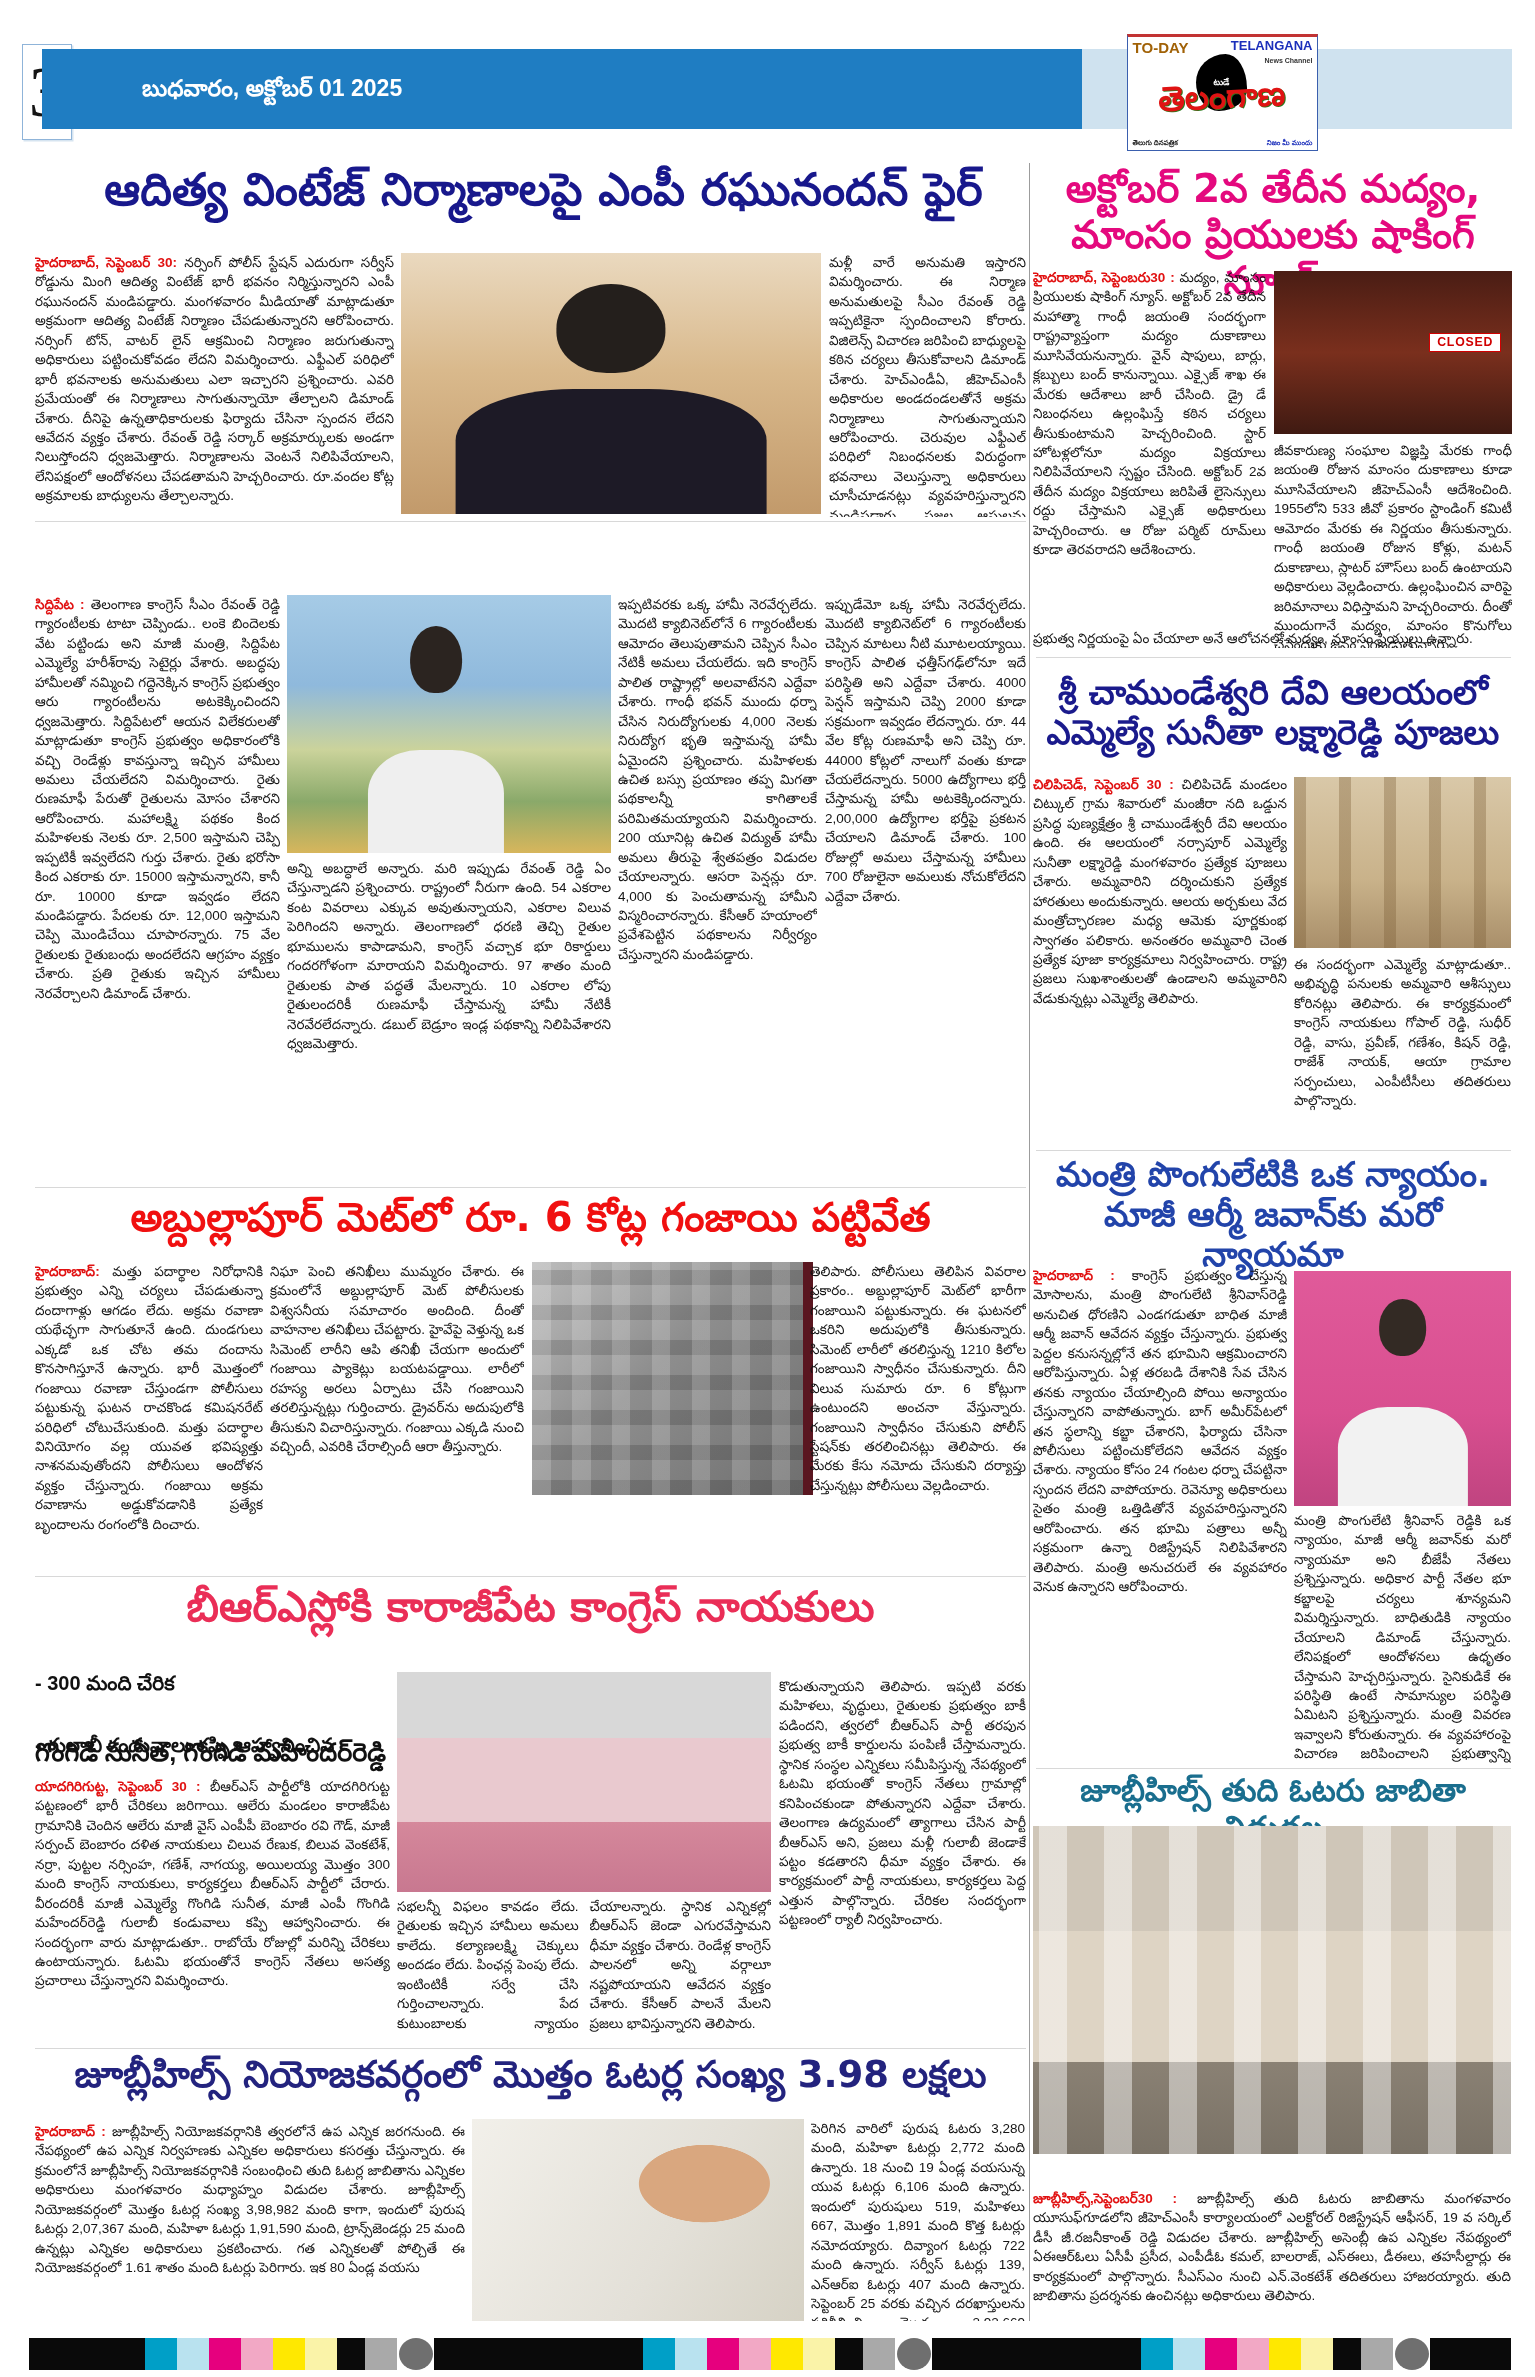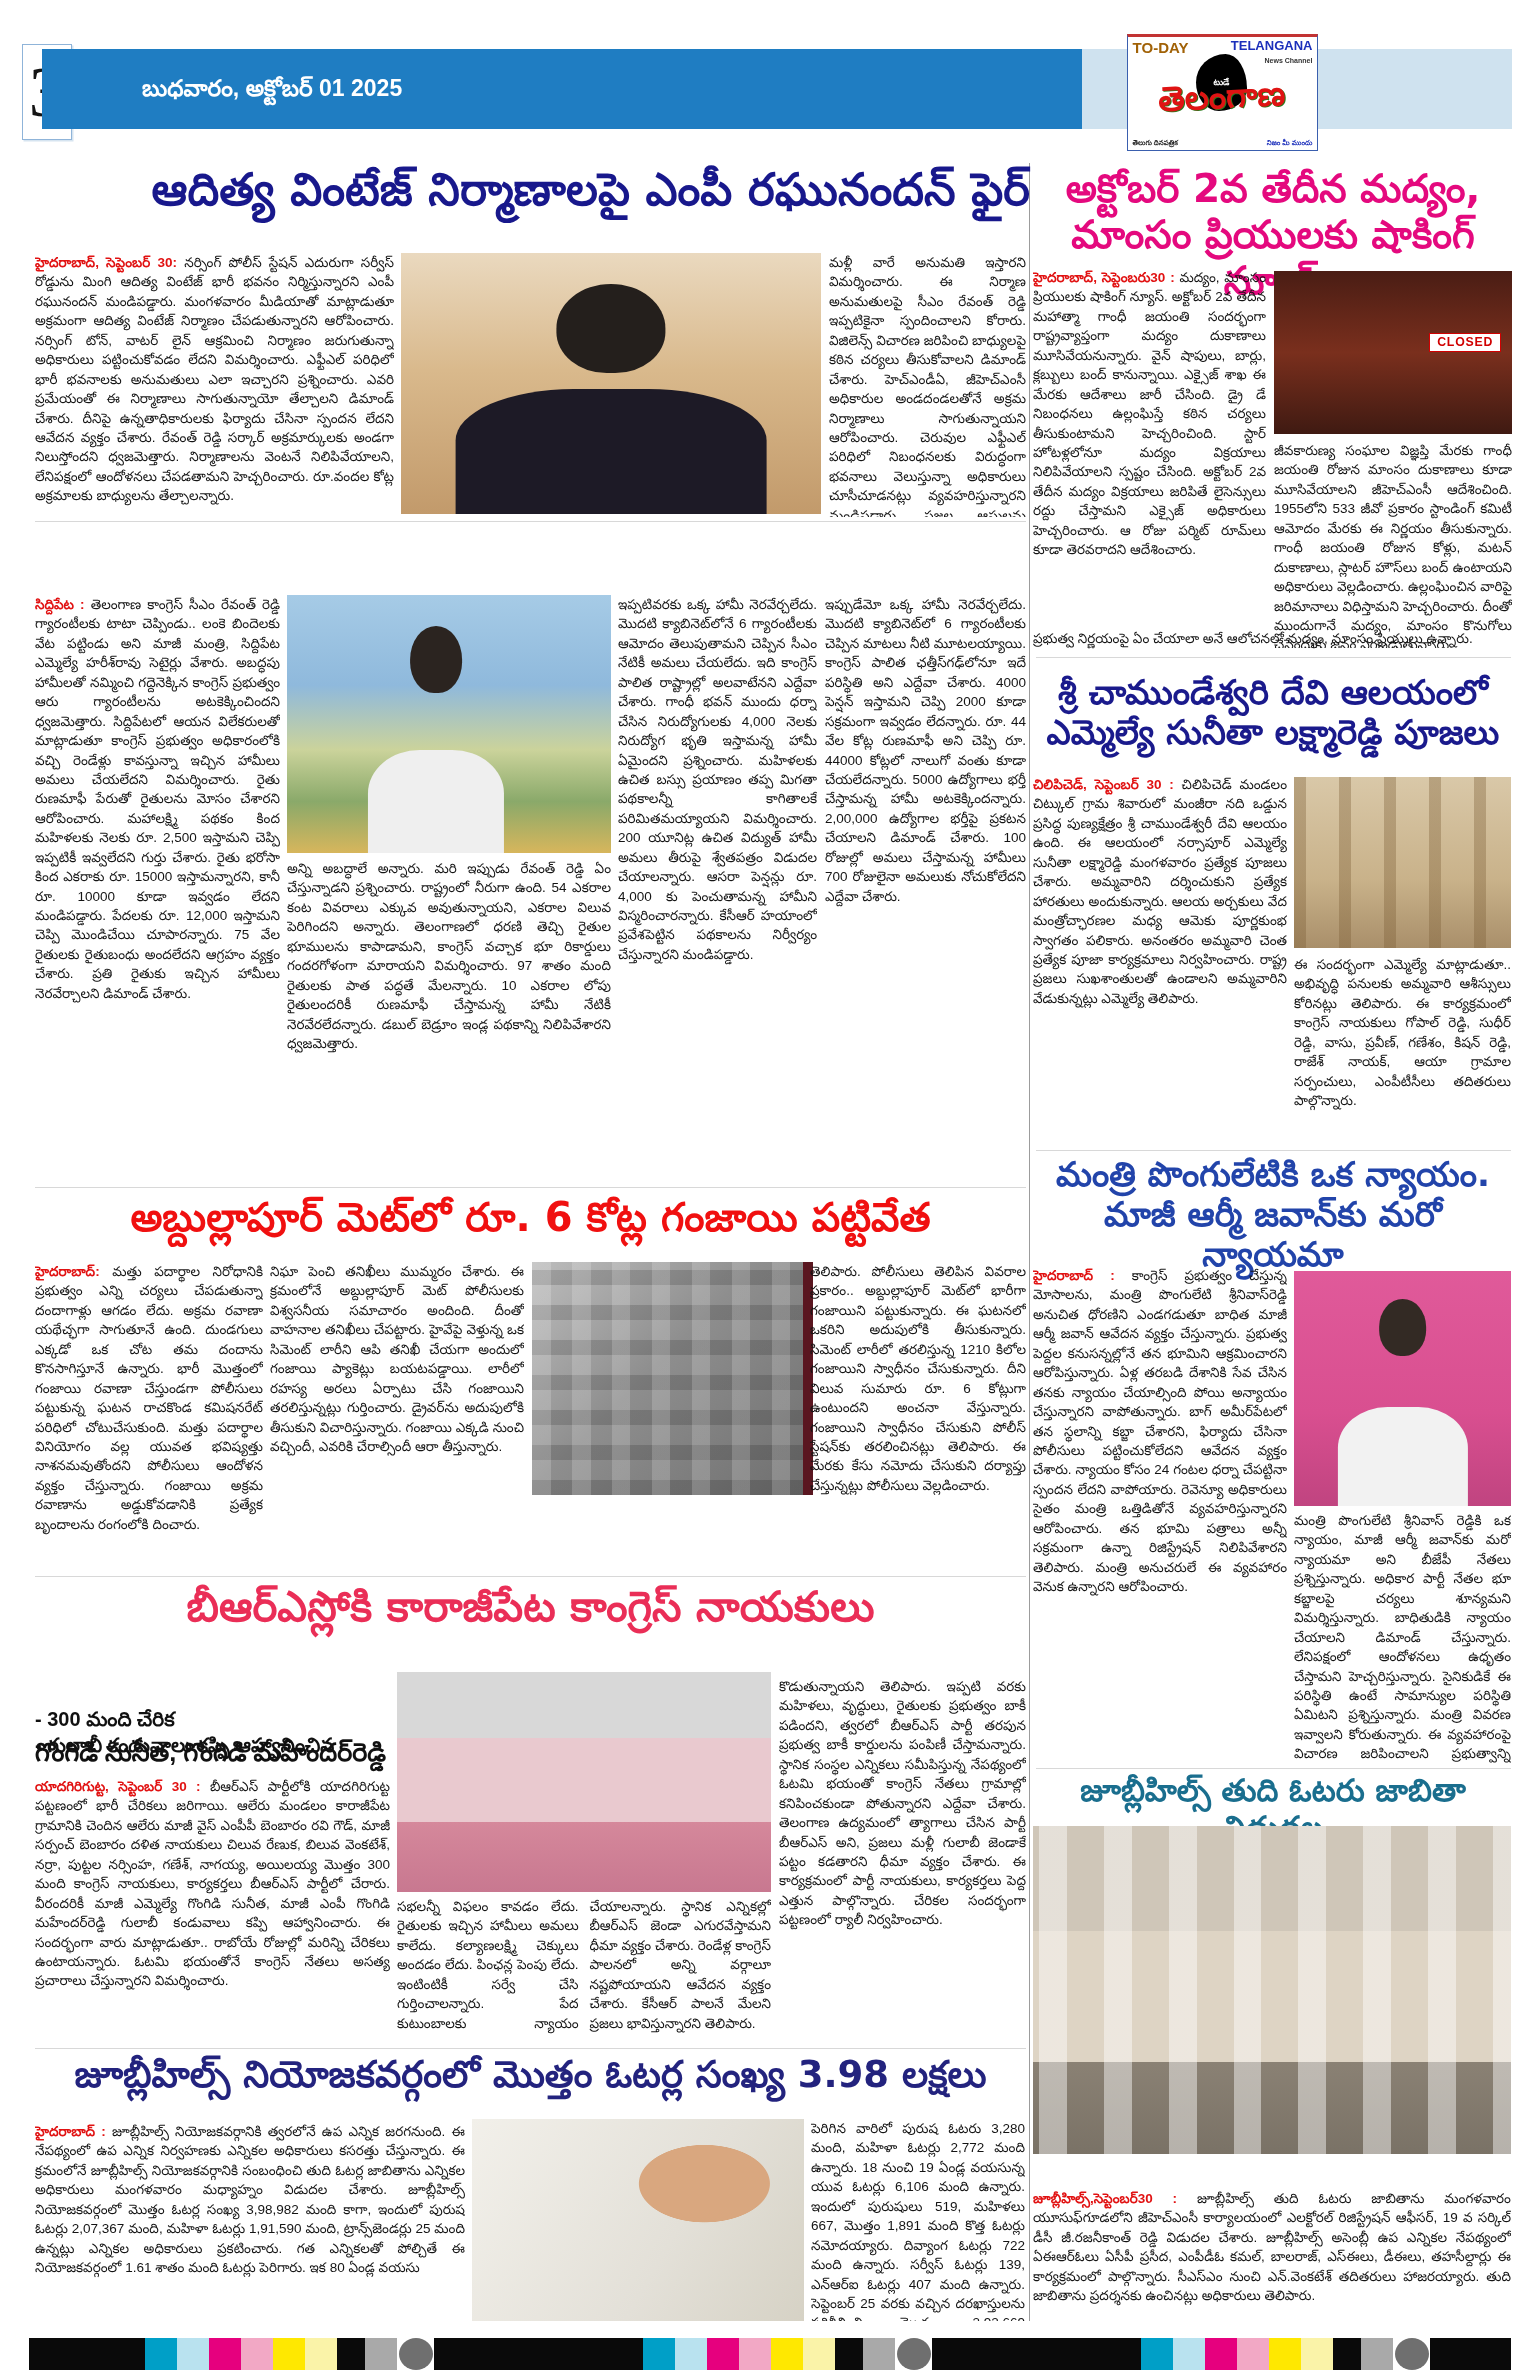--- a/index.html
+++ b/index.html
@@ -97,21 +97,21 @@
 
   <div class="vrule" style="left:1029px;top:163px;height:2158px;"></div>
   <div class="hrule" style="left:35px;top:521px;width:991px;"></div>
   <div class="hrule" style="left:35px;top:1187px;width:991px;"></div>
   <div class="hrule" style="left:35px;top:1576px;width:991px;"></div>
   <div class="hrule" style="left:35px;top:2048px;width:991px;"></div>
   <div class="hrule" style="left:1036px;top:657px;width:475px;"></div>
   <div class="hrule" style="left:1036px;top:1150px;width:475px;"></div>
   <div class="hrule" style="left:1036px;top:1768px;width:475px;"></div>
 
-  <div class="hl" style="left:39px;top:163px;width:991px;font-size:45px;color:#18188c;text-align:right;">ఆదిత్య వింటేజ్ నిర్మాణాలపై ఎంపీ రఘునందన్ ఫైర్</div>
+  <div class="hl" style="left:48px;top:163px;width:991px;font-size:45px;color:#18188c;">ఆదిత్య వింటేజ్ నిర్మాణాలపై ఎంపీ రఘునందన్ ఫైర్</div>
   <p class="body-col" style="left:35px;top:253px;width:359px;height:264px;">
     <span class="dateline">హైదరాబాద్, సెప్టెంబర్ 30:</span>
     <span>నర్సింగ్ పోలీస్ స్టేషన్ ఎదురుగా సర్వీస్ రోడ్డును మింగి ఆదిత్య వింటేజ్ భారీ భవనం నిర్మిస్తున్నారని ఎంపీ రఘునందన్ మండిపడ్డారు. మంగళవారం మీడియాతో మాట్లాడుతూ అక్రమంగా ఆదిత్య వింటేజ్ నిర్మాణం చేపడుతున్నారని ఆరోపించారు. నర్సింగ్ టోన్, వాటర్ లైన్ ఆక్రమించి నిర్మాణం జరుగుతున్నా అధికారులు పట్టించుకోవడం లేదని విమర్శించారు. ఎఫ్టీఎల్ పరిధిలో భారీ భవనాలకు అనుమతులు ఎలా ఇచ్చారని ప్రశ్నించారు. ఎవరి ప్రమేయంతో ఈ నిర్మాణాలు సాగుతున్నాయో తేల్చాలని డిమాండ్ చేశారు. దీనిపై ఉన్నతాధికారులకు ఫిర్యాదు చేసినా స్పందన లేదని ఆవేదన వ్యక్తం చేశారు. రేవంత్ రెడ్డి సర్కార్ అక్రమార్కులకు అండగా నిలుస్తోందని ధ్వజమెత్తారు. నిర్మాణాలను వెంటనే నిలిపివేయాలని, లేనిపక్షంలో ఆందోళనలు చేపడతామని హెచ్చరించారు. రూ.వందల కోట్ల అక్రమాలకు బాధ్యులను తేల్చాలన్నారు.</span>
   </p>
   <div class="photo ph-a1" style="left:401px;top:253px;width:420px;height:261px;">
     <div class="ph-head"></div>
     <div class="ph-torso"></div>
   </div>
   <p class="body-col" style="left:829px;top:253px;width:197px;height:264px;">
     <span>మళ్లీ వారే అనుమతి ఇస్తారని విమర్శించారు. ఈ నిర్మాణ అనుమతులపై సీఎం రేవంత్ రెడ్డి ఇప్పటికైనా స్పందించాలని కోరారు. విజిలెన్స్ విచారణ జరిపించి బాధ్యులపై కఠిన చర్యలు తీసుకోవాలని డిమాండ్ చేశారు. హెచ్ఎండీఏ, జీహెచ్ఎంసీ అధికారుల అండదండలతోనే అక్రమ నిర్మాణాలు సాగుతున్నాయని ఆరోపించారు. చెరువుల ఎఫ్టీఎల్ పరిధిలో నిబంధనలకు విరుద్ధంగా భవనాలు వెలుస్తున్నా అధికారులు చూసీచూడనట్లు వ్యవహరిస్తున్నారని మండిపడ్డారు. ప్రజల ఆస్తులను కాపాడాల్సిన ప్రభుత్వమే అక్రమార్కులకు వత్తాసు పలుకుతోందని, అధికారులపై కేసులు నమోదు చేయాలని కోరారు.</span>
@@ -142,21 +142,21 @@
   </p>
   <p class="body-col" style="left:270px;top:1262px;width:254px;height:287px;">
     <span>నిఘా పెంచి తనిఖీలు ముమ్మరం చేశారు. ఈ క్రమంలోనే అబ్దుల్లాపూర్ మెట్ పోలీసులకు విశ్వసనీయ సమాచారం అందింది. దీంతో వాహనాల తనిఖీలు చేపట్టారు. హైవేపై వెళ్తున్న ఒక సిమెంట్ లారీని ఆపి తనిఖీ చేయగా అందులో గంజాయి ప్యాకెట్లు బయటపడ్డాయి. లారీలో రహస్య అరలు ఏర్పాటు చేసి గంజాయిని తరలిస్తున్నట్లు గుర్తించారు. డ్రైవర్‌ను అదుపులోకి తీసుకుని విచారిస్తున్నారు. గంజాయి ఎక్కడి నుంచి వచ్చిందీ, ఎవరికి చేరాల్సిందీ ఆరా తీస్తున్నారు.</span>
   </p>
   <div class="photo ph-a3" style="left:532px;top:1262px;width:271px;height:233px;"></div>
   <p class="body-col" style="left:810px;top:1262px;width:216px;height:287px;">
     <span>తెలిపారు. పోలీసులు తెలిపిన వివరాల ప్రకారం.. అబ్దుల్లాపూర్ మెట్‌లో భారీగా గంజాయిని పట్టుకున్నారు. ఈ ఘటనలో ఒకరిని అదుపులోకి తీసుకున్నారు. సిమెంట్ లారీలో తరలిస్తున్న 1210 కిలోల గంజాయిని స్వాధీనం చేసుకున్నారు. దీని విలువ సుమారు రూ. 6 కోట్లుగా ఉంటుందని అంచనా వేస్తున్నారు. గంజాయిని స్వాధీనం చేసుకుని పోలీస్ స్టేషన్‌కు తరలించినట్లు తెలిపారు. ఈ మేరకు కేసు నమోదు చేసుకుని దర్యాప్తు చేస్తున్నట్లు పోలీసులు వెల్లడించారు.</span>
   </p>
 
   <div class="hl" style="left:35px;top:1582px;width:991px;font-size:42px;color:#ea2e57;">బీఆర్ఎస్లోకి కారాజీపేట కాంగ్రెస్ నాయకులు</div>
-  <p class="bullet" style="left:35px;top:1672px;width:355px;margin-top:36px;">- 300 మంది చేరిక</p>
+  <p class="bullet" style="left:35px;top:1672px;width:355px;">- 300 మంది చేరిక</p>
   <p class="bullet" style="left:35px;top:1706px;width:355px;margin-top:28px;">- గులాబీ కండువాలు కప్పి ఆహ్వానించిన</p>
   <p class="byline" style="left:35px;top:1738px;width:362px;">గొంగిడి సునీత, గొంగిడి మహేందర్‌రెడ్డి</p>
   <p class="body-col" style="left:35px;top:1777px;width:355px;height:259px;">
     <span class="dateline">యాదగిరిగుట్ట, సెప్టెంబర్ 30 :</span>
     <span>బీఆర్ఎస్ పార్టీలోకి యాదగిరిగుట్ట పట్టణంలో భారీ చేరికలు జరిగాయి. ఆలేరు మండలం కారాజీపేట గ్రామానికి చెందిన ఆలేరు మాజీ వైస్ ఎంపీపీ బెంబారం రవి గౌడ్, మాజీ సర్పంచ్ బెంబారం దళిత నాయకులు చిలువ రేణుక, బిలువ వెంకటేశ్, నర్రా, పుట్టల నర్సింహ, గణేశ్, నాగయ్య, అయిలయ్య మొత్తం 300 మంది కాంగ్రెస్ నాయకులు, కార్యకర్తలు బీఆర్ఎస్ పార్టీలో చేరారు. వీరందరికీ మాజీ ఎమ్మెల్యే గొంగిడి సునీత, మాజీ ఎంపీ గొంగిడి మహేందర్‌రెడ్డి గులాబీ కండువాలు కప్పి ఆహ్వానించారు. ఈ సందర్భంగా వారు మాట్లాడుతూ.. రాబోయే రోజుల్లో మరిన్ని చేరికలు ఉంటాయన్నారు. ఓటమి భయంతోనే కాంగ్రెస్ నేతలు అసత్య ప్రచారాలు చేస్తున్నారని విమర్శించారు.</span>
   </p>
   <div class="photo ph-a4" style="left:397px;top:1672px;width:374px;height:220px;"></div>
   <p class="body-col" style="left:397px;top:1897px;width:374px;height:139px;column-count:2;column-gap:10.8px;">
     <span>సభలన్నీ విఫలం కావడం లేదు. రైతులకు ఇచ్చిన హామీలు అమలు కాలేదు. కల్యాణలక్ష్మి చెక్కులు అందడం లేదు. పింఛన్ల పెంపు లేదు. ఇంటింటికీ సర్వే చేసి గుర్తించాలన్నారు. పేద కుటుంబాలకు న్యాయం చేయాలన్నారు. స్థానిక ఎన్నికల్లో బీఆర్ఎస్ జెండా ఎగురవేస్తామని ధీమా వ్యక్తం చేశారు. రెండేళ్ల కాంగ్రెస్ పాలనలో అన్ని వర్గాలూ నష్టపోయాయని ఆవేదన వ్యక్తం చేశారు. కేసీఆర్ పాలనే మేలని ప్రజలు భావిస్తున్నారని తెలిపారు.</span>
   </p>

